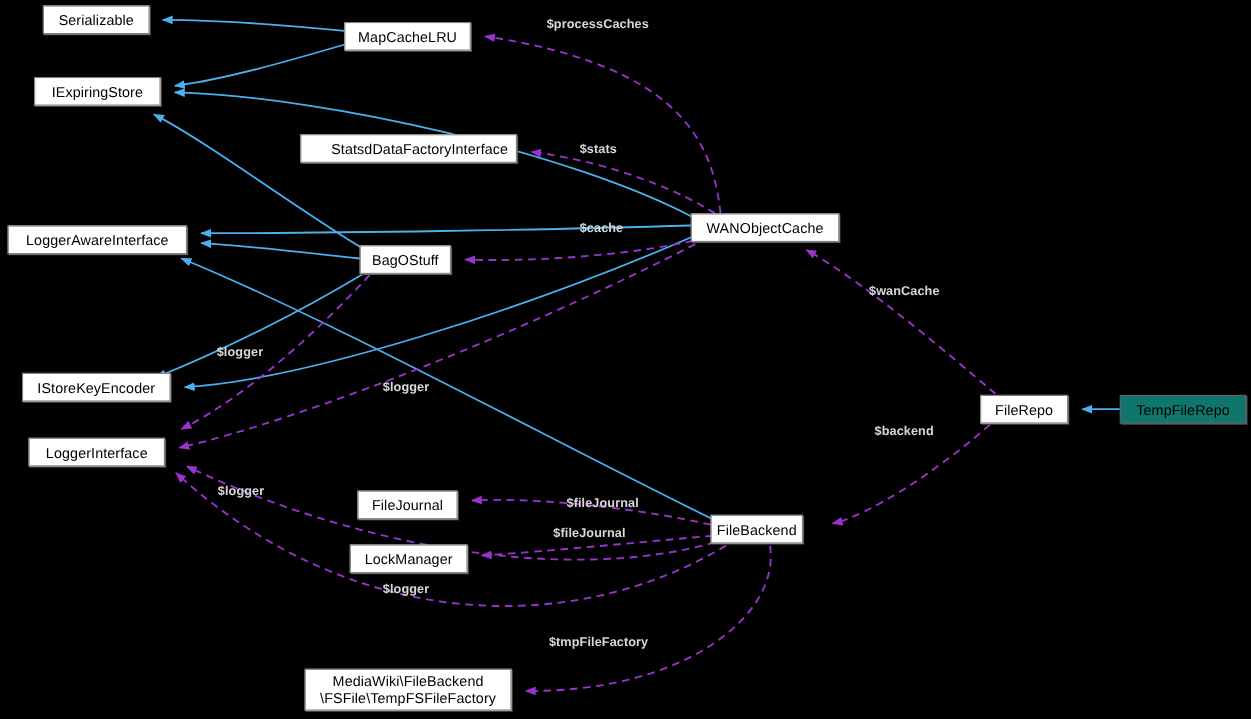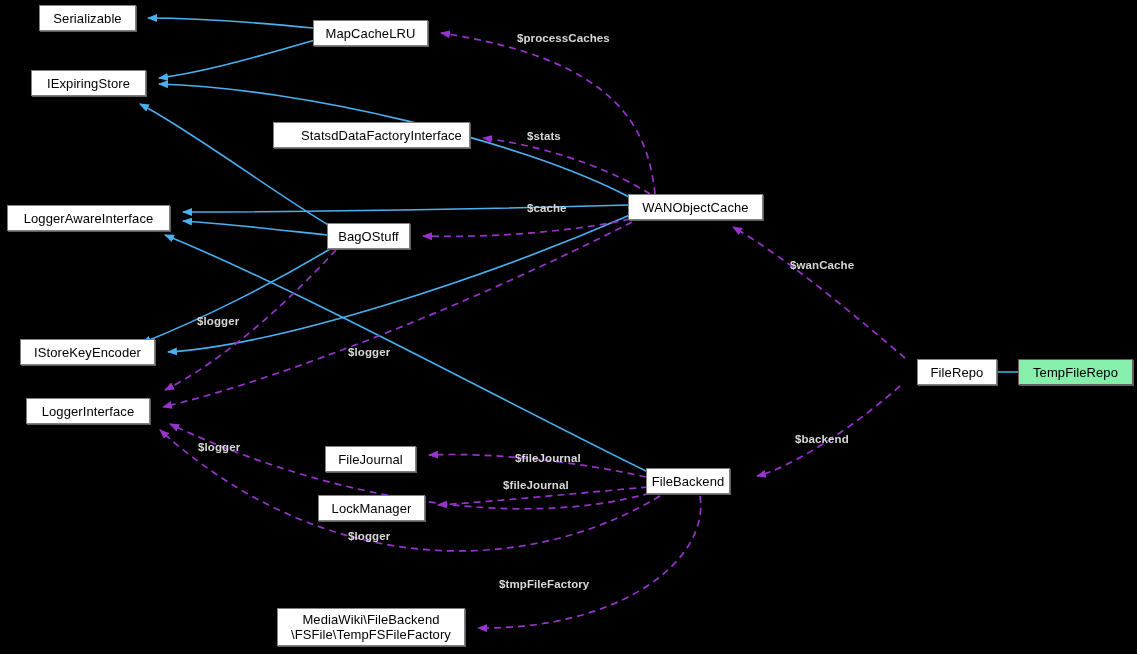--- a/index.html
+++ b/index.html
@@ -34,21 +34,21 @@
     line-height: 15px;
     display: flex;
     align-items: center;
     justify-content: center;
     text-align: center;
     white-space: pre;
     z-index: 5;
     letter-spacing: 0.1px;
   }
   .node.highlight {
-    background: #86efac;
+    background: #0f766e;
     border: 1px solid #606060;
   }
   .edge-label {
     position: absolute;
     color: #d8d8d8;
     font-size: 11.5px;
     font-weight: bold;
     white-space: nowrap;
     z-index: 6;
     letter-spacing: 0.1px;
@@ -100,38 +100,38 @@
 
   <div id="node-container">
       <div class="node" style="left: 39px; top: 5px; width: 97px; height: 26px; text-align: center;">Serializable</div>
       <div class="node" style="left: 313px; top: 20px; width: 115px; height: 26px;">MapCacheLRU</div>
       <div class="node" style="left: 31px; top: 70px; width: 115px; height: 26px;">IExpiringStore</div>
       <div class="node" style="left: 273px; top: 122px; width: 197px; height: 26px; padding-left: 20px;">StatsdDataFactoryInterface</div>
       <div class="node" style="left: 628px; top: 194px; width: 135px; height: 26px;">WANObjectCache</div>
       <div class="node" style="left: 7px; top: 205px; width: 163px; height: 26px;">LoggerAwareInterface</div>
       <div class="node" style="left: 327px; top: 223px; width: 83px; height: 26px;">BagOStuff</div>
       <div class="node" style="left: 20px; top: 339px; width: 135px; height: 26px;">IStoreKeyEncoder</div>
-      <div class="node" style="left: 891px; top: 359px; width: 80px; height: 26px; margin-left: 26px;">FileRepo</div>
+      <div class="node" style="left: 891px; top: 359px; width: 80px; height: 26px;">FileRepo</div>
       <div class="node highlight" style="left: 1018px; top: 359px; width: 115px; height: 26px;">TempFileRepo</div>
       <div class="node" style="left: 26px; top: 398px; width: 124px; height: 26px;">LoggerInterface</div>
       <div class="node" style="left: 325px; top: 446px; width: 91px; height: 26px;">FileJournal</div>
       <div class="node" style="left: 646px; top: 468px; width: 84px; height: 26px;">FileBackend</div>
       <div class="node" style="left: 318px; top: 495px; width: 107px; height: 26px;">LockManager</div>
       <div class="node" style="left: 277px; top: 608px; width: 188px; height: 38px;">MediaWiki\FileBackend
 \FSFile\TempFSFileFactory</div>
     </div>
 
   <div id="label-container">
-      <div class="edge-label" style="left: 497px; top: 32px; margin-left: 20px;">$processCaches</div>
+      <div class="edge-label" style="left: 497px; top: 16px;">$processCaches</div>
       <div class="edge-label" style="left: 527px; top: 130px;">$stats</div>
       <div class="edge-label" style="left: 527px; top: 202px;">$cache</div>
       <div class="edge-label" style="left: 790px; top: 259px;">$wanCache</div>
       <div class="edge-label" style="left: 197px; top: 315px;">$logger</div>
       <div class="edge-label" style="left: 348px; top: 346px;">$logger</div>
-      <div class="edge-label" style="left: 795px; top: 386px; margin-top: 47px;">$backend</div>
+      <div class="edge-label" style="left: 795px; top: 386px;">$backend</div>
       <div class="edge-label" style="left: 198px; top: 441px;">$logger</div>
       <div class="edge-label" style="left: 515px; top: 452px;">$fileJournal</div>
       <div class="edge-label" style="left: 503px; top: 479px;">$fileJournal</div>
       <div class="edge-label" style="left: 348px; top: 530px;">$logger</div>
       <div class="edge-label" style="left: 499px; top: 578px;">$tmpFileFactory</div>
     </div>
 
 </div>
 
 </body></html>

